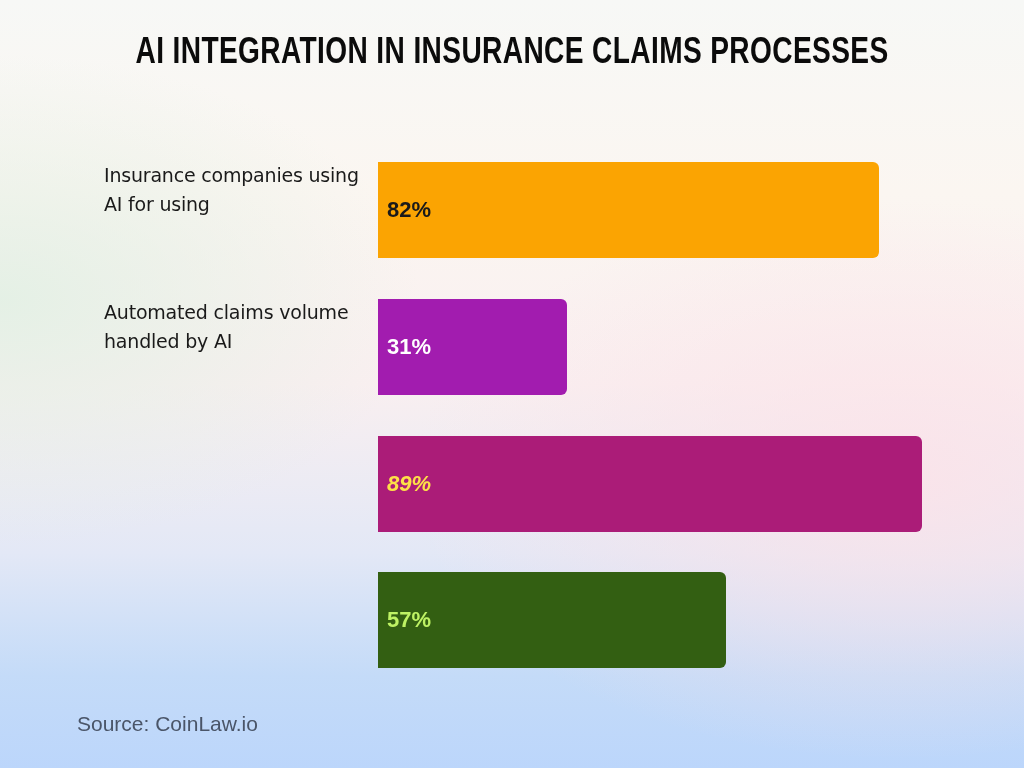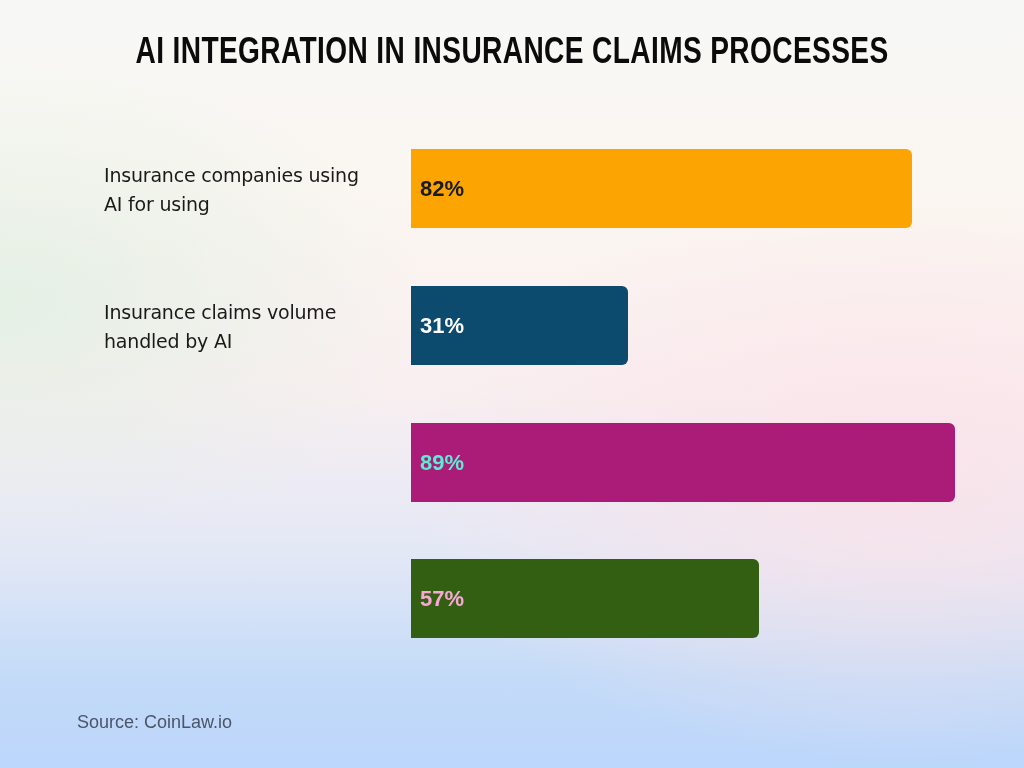--- a/index.html
+++ b/index.html
@@ -17,56 +17,55 @@
     font-size: 36px; letter-spacing: 0.5px; color: #0b0b0b;
     text-transform: uppercase; transform: scaleX(0.78); transform-origin: center;
   }
   .row { position: absolute; left: 0; width: 1024px; height: 88px; }
   .label {
     position: absolute; left: 104px; top: 50%; transform: translateY(-50%);
     width: 260px; font-size: 19px; line-height: 29px; color: #1a1a1a;
     font-family: "DejaVu Sans", sans-serif; letter-spacing: -0.2px;
   }
   .bar {
-    position: absolute; left: 378px; top: 3px; height: 79px;
+    position: absolute; left: 378px; top: 16px; height: 96px;
     border-radius: 0 6px 6px 0;
-    margin-left: 33px;
   }
   .value {
     position: absolute; left: 9px; top: 50%; transform: translateY(-50%);
     font-size: 22px; font-weight: bold; font-family: "Liberation Sans", sans-serif;
   }
   .source {
-    position: absolute; left: 77px; top: 712px; font-size: 18px; color: #4a5568;
+    position: absolute; left: 77px; top: 712px; font-size: 21px; color: #4a5568;
     font-family: "Liberation Sans", sans-serif;
   }
 </style>
 </head>
 <body>
 
 <div class="title">AI Integration in Insurance Claims Processes</div>
 
 <div id="chart">
   <div class="row" style="top:146px">
     <div class="label">Insurance companies using AI for using</div>
     <div class="bar" style="width: 501px; background: rgb(251, 164, 2);">
       <span class="value" style="color: rgb(26, 26, 26);">82%</span>
     </div>
   </div>
   <div class="row" style="top:283px">
-    <div class="label">Insurance claims volume handled by AI</div>
-    <div class="bar" style="width: 189px; background: #0c4a6e; padding-left: 28px;">
+    <div class="label">Automated claims volume handled by AI</div>
+    <div class="bar" style="width: 189px; background: #a21caf;">
       <span class="value" style="color: rgb(255, 255, 255);">31%</span>
     </div>
   </div>
   <div class="row" style="top:420px">
     <div class="bar" style="width: 544px; background: rgb(171, 28, 120);">
-      <span class="value" style="color: #5eead4;">89%</span>
+      <span class="value" style="color: #fde047; font-style: italic;">89%</span>
     </div>
   </div>
   <div class="row" style="top:556px">
     <div class="bar" style="width: 348px; background: rgb(51, 95, 18);">
-      <span class="value" style="color: #f9a8d4;">57%</span>
+      <span class="value" style="color: #bef264;">57%</span>
     </div>
   </div>
 </div>
 
 <div class="source">Source: CoinLaw.io</div>
 
 </body></html>

